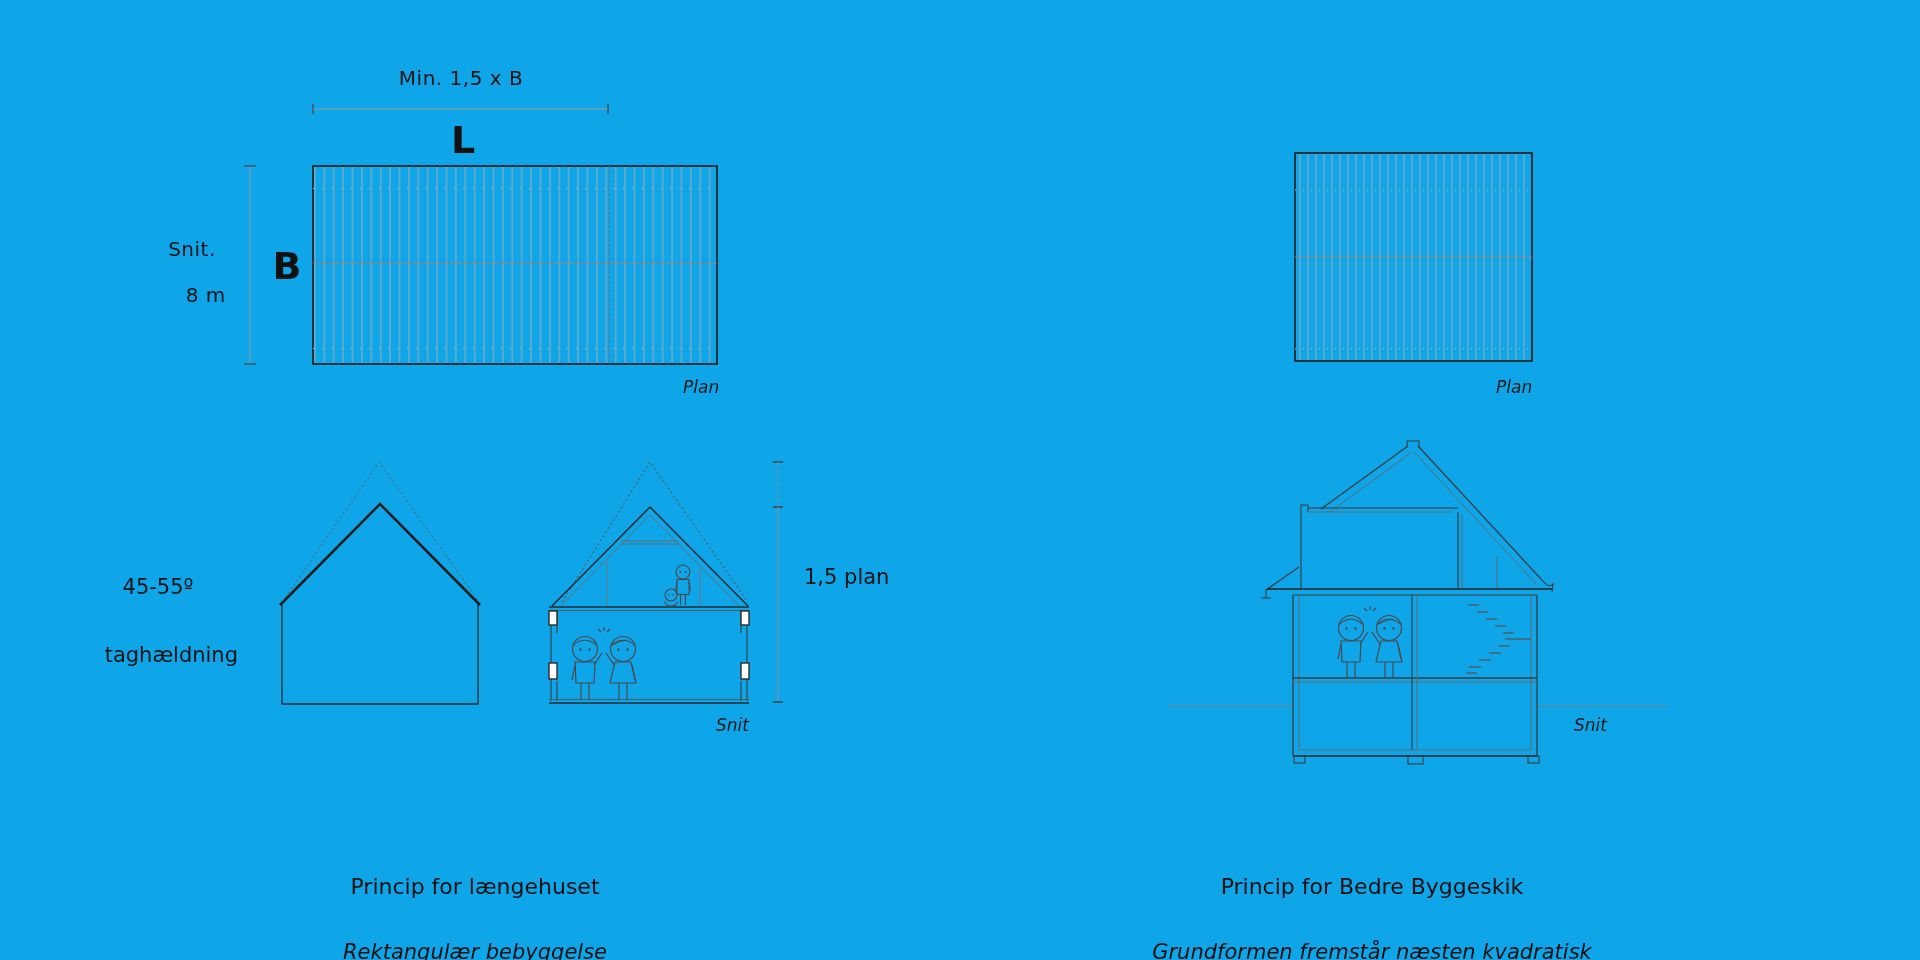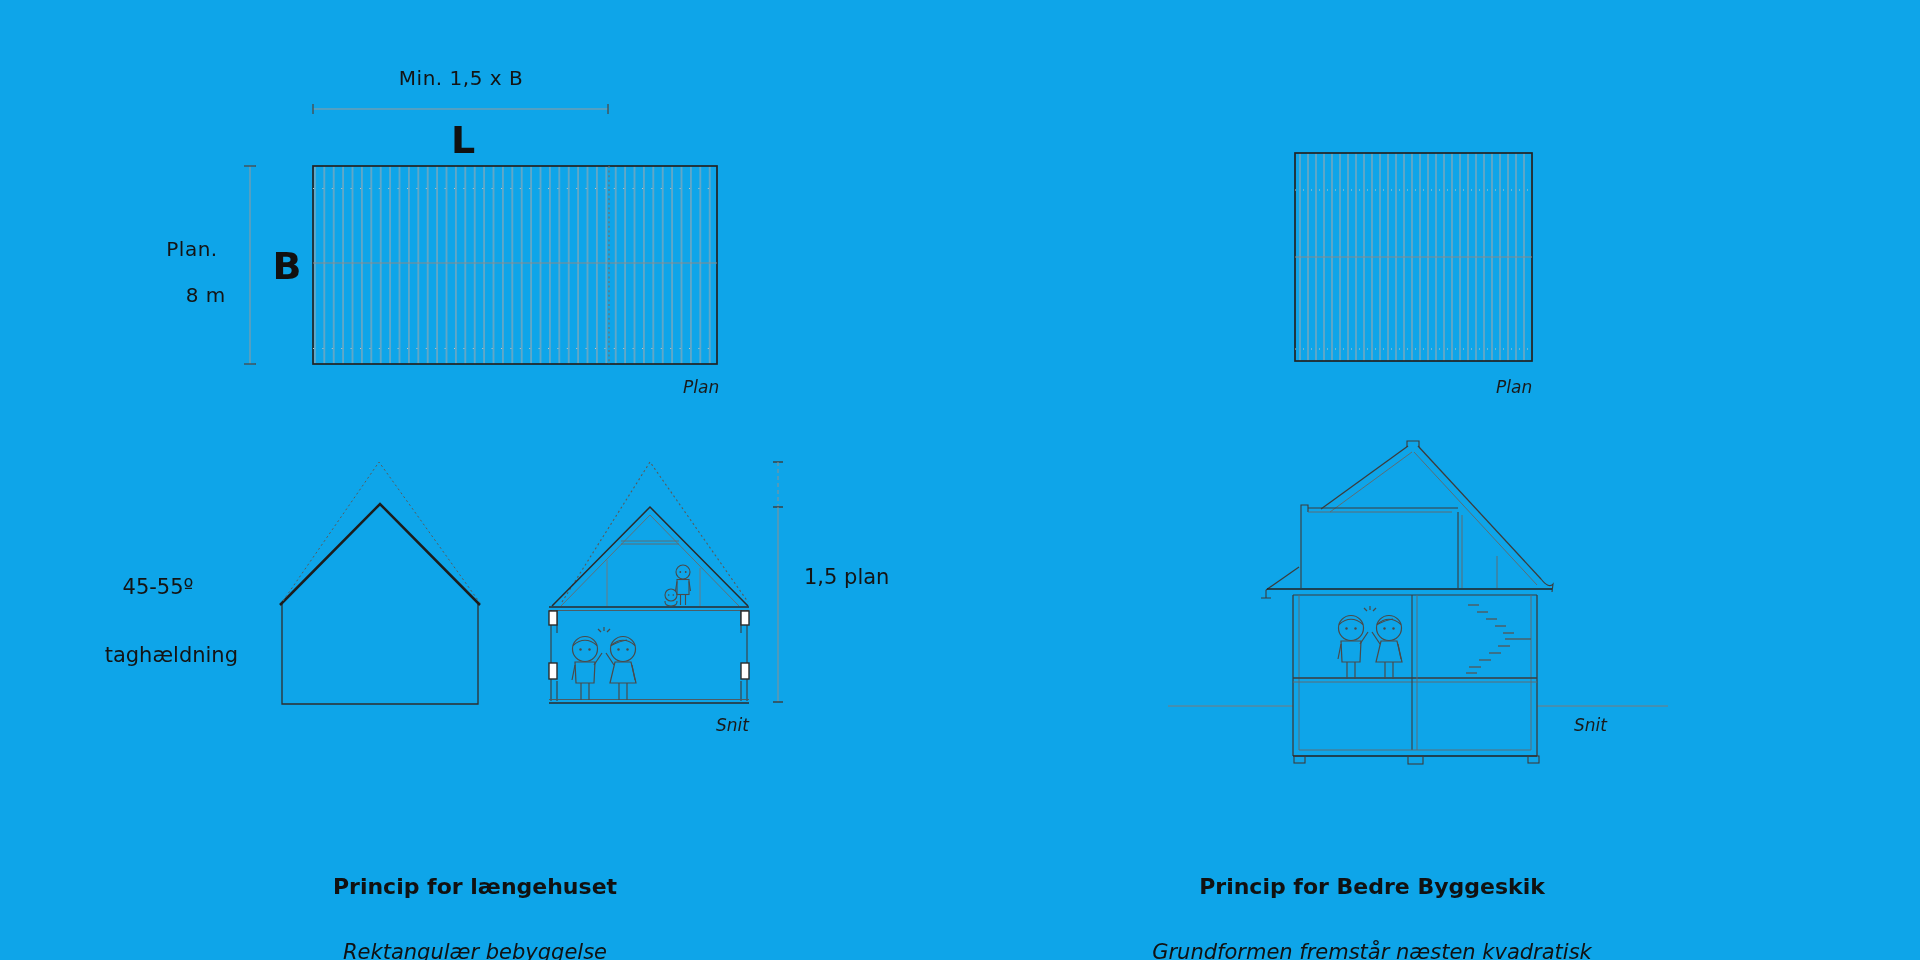--- a/index.html
+++ b/index.html
@@ -15,21 +15,21 @@
   .canvas svg.linework { position: absolute; left: 0; top: 0; }
   .label { position: absolute; white-space: pre; }
   .t-center { text-align: center; }
   .t-right  { text-align: center; }
   .dim-text { font-size: 20px; color: #141414; letter-spacing: 0.5px; }
   .sym      { font-size: 38px; font-weight: bold; color: #111; }
   .fig-label{ font-size: 17px; font-style: italic; color: #1a1a1a; }
   .pitch    { font-size: 21px; color: #141414; }
   .storeys-big { font-size: 21px; color: #141414; }
   .storeys-note{ font-size: 15.5px; font-style: italic; color: #141414; line-height: 20px; }
-  .caption-title { font-size: 22px; font-weight: bold; color: #111; line-height: 27px; }
+  .caption-title { font-size: 22px; font-weight: normal; color: #111; line-height: 27px; }
   .caption-sub   { font-size: 21px; font-style: italic; color: #111; line-height: 29px; }
 </style>
 </head>
 <body>
 
 <div class="canvas">
 
   <svg class="linework" width="1920" height="960" viewBox="0 0 1920 960">
     <defs>
       <pattern id="hatchL" width="9.4" height="10" patternUnits="userSpaceOnUse">
@@ -223,21 +223,21 @@
       <use href="#fig-boy" x="1351" y="628"></use>
       <use href="#fig-girl" x="1389" y="628"></use>
       <use href="#fig-sparkle" x="1370" y="613"></use>
     </g>
   </svg>
 
   <div class="label dim-text t-center" style="left:376px; top:66px; width:170px;">Min. 1,5 x B</div>
 
   <div class="label sym t-center" style="left:433px; top:118px; width:60px;">L</div>
 
-  <div class="label dim-text t-center" style="left:122px; top:238px; width:140px; line-height:23px;"><span>Plan.</span><br>
+  <div class="label dim-text t-center" style="left:122px; top:238px; width:140px; line-height:23px;"><span>Snit.</span><br>
     <span>8 m</span></div>
 
   <div class="label sym t-center" style="left:257px; top:244px; width:60px;">B</div>
 
   <div class="label fig-label" style="left:683px; top:377px;">Plan</div>
 
   <div class="label pitch t-right" style="left:58px; top:570px; width:200px; line-height:34px;"><span>45-55º</span><br>
     <span>taghældning</span></div>
 
   <div class="label storeys-big" style="left:804px; top:565px;">1,5 plan</div>

